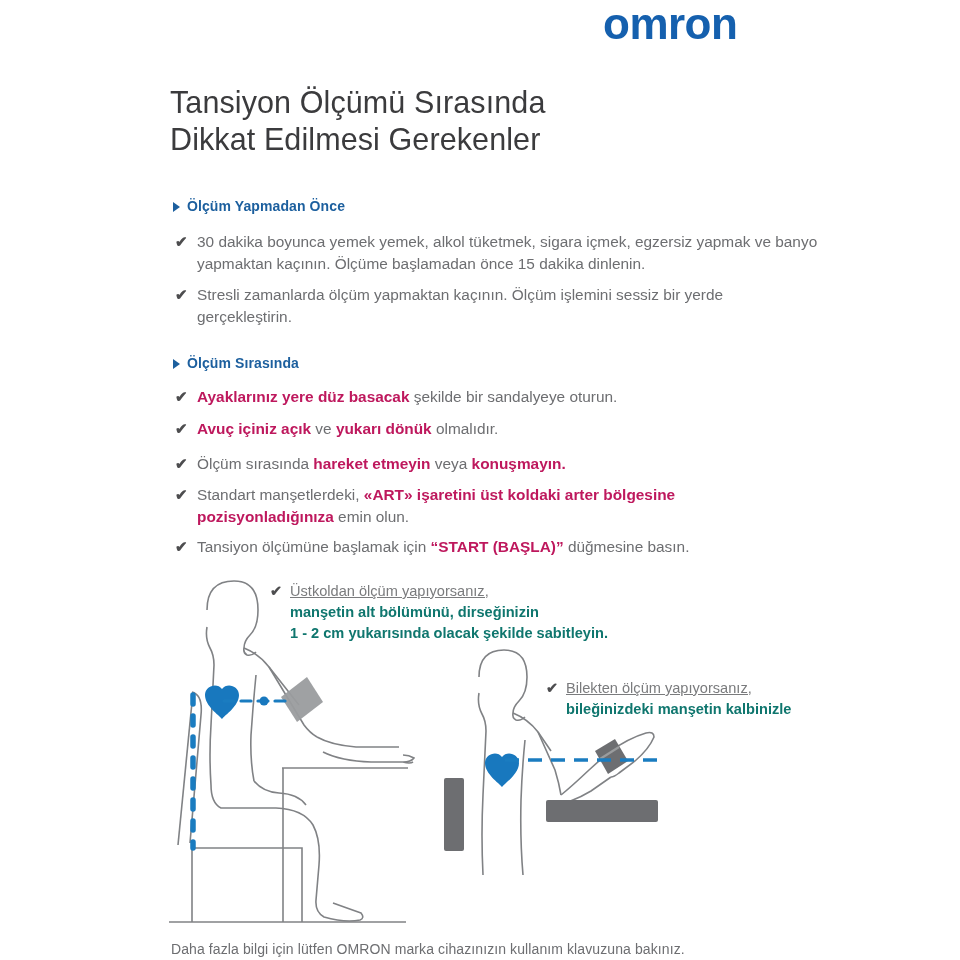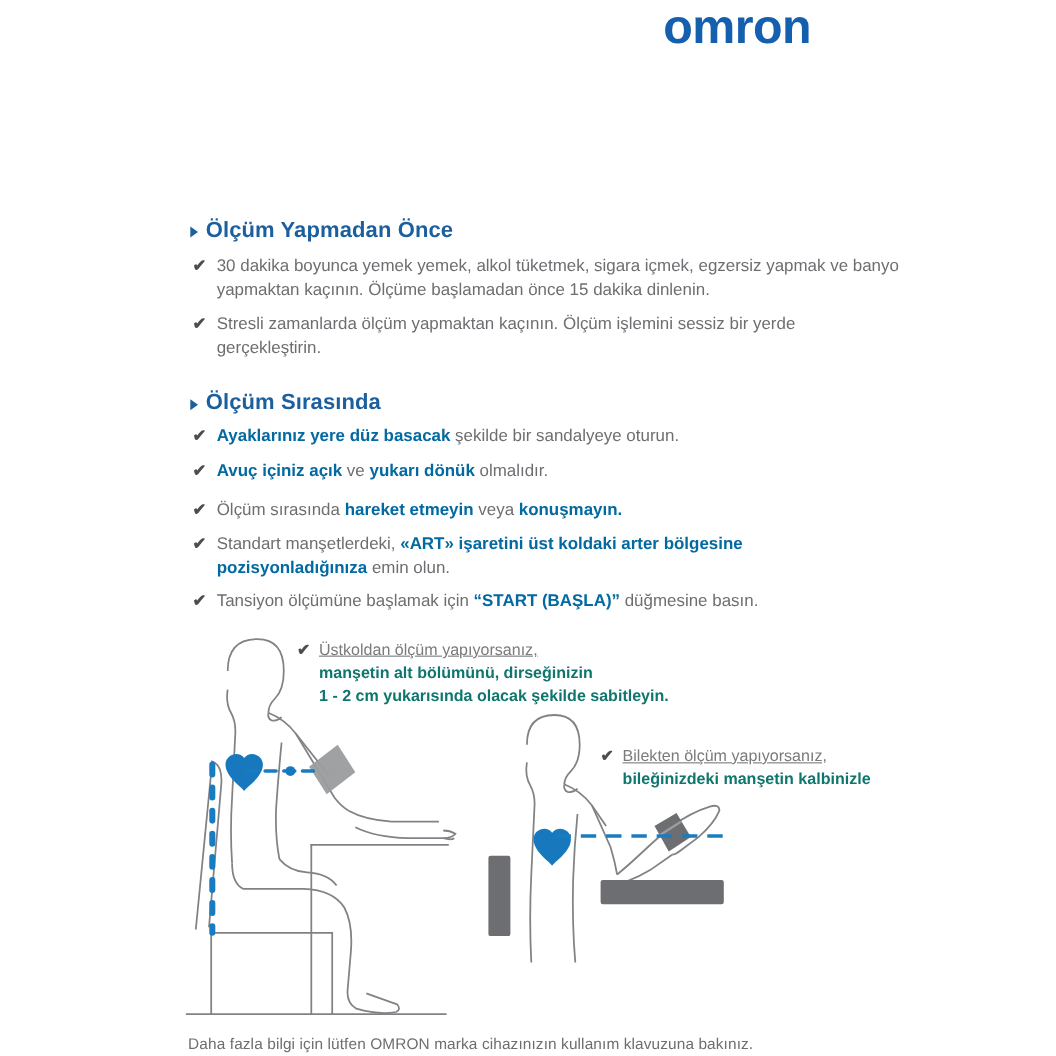--- a/index.html
+++ b/index.html
@@ -43,21 +43,21 @@
     font-weight: 400;
     color: #3b3b3d;
     letter-spacing: 0.1px;
     white-space: pre-line;
   }
 
   
   .sec-head {
     position: absolute;
     left: 162px;
-    font-size: 20px;
+    font-size: 14px;
     font-weight: 700;
     color: #1c5f9e;
     letter-spacing: 0.1px;
     display: flex;
     align-items: center;
     gap: 7px;
   }
   .sec-head .tri {
     width: 0; height: 0;
     border-left: 7px solid #1c5f9e;
@@ -83,21 +83,21 @@
   }
   .bullet .chk {
     position: absolute;
     left: 0;
     top: 0px;
     font-size: 15px;
     color: #4d4d4f;
     font-weight: 700;
     line-height: 21.5px;
   }
-  .bullet b { color: #0369a1; font-weight: 700; }
+  .bullet b { color: #be185d; font-weight: 700; }
 
   #b1 { top: 231px; width: 645px; }
   #b2 { top: 284px; width: 620px; }
   #b3 { top: 386px; }
   #b4 { top: 418px; }
   #b5 { top: 453px; }
   #b6 { top: 484px; width: 560px; }
   #b7 { top: 536px; }
 
   
@@ -147,20 +147,22 @@
 <body>
 
 <div class="page">
 
   <div class="logo-wrap">
     <svg width="200" height="48" viewBox="0 0 200 48">
       <text x="0" y="37" font-family="'Liberation Sans', sans-serif" font-size="44" font-weight="700" fill="#1560ae" letter-spacing="-0.5">omron</text>
     </svg>
   </div>
 
+  <div class="title">Tansiyon Ölçümü Sırasında
+Dikkat Edilmesi Gerekenler</div>
 
   <div class="sec-head" id="sec-head-1">
     <span class="tri"></span>
     <span>Ölçüm Yapmadan Önce</span>
   </div>
 
   <div class="bullet" id="b1">
     <span class="chk">✔</span>
     <span><span>30 dakika boyunca yemek yemek, alkol tüketmek, sigara içmek, egzersiz yapmak ve banyo yapmaktan kaçının. Ölçüme başlamadan önce 15 dakika dinlenin.</span></span>
   </div>

